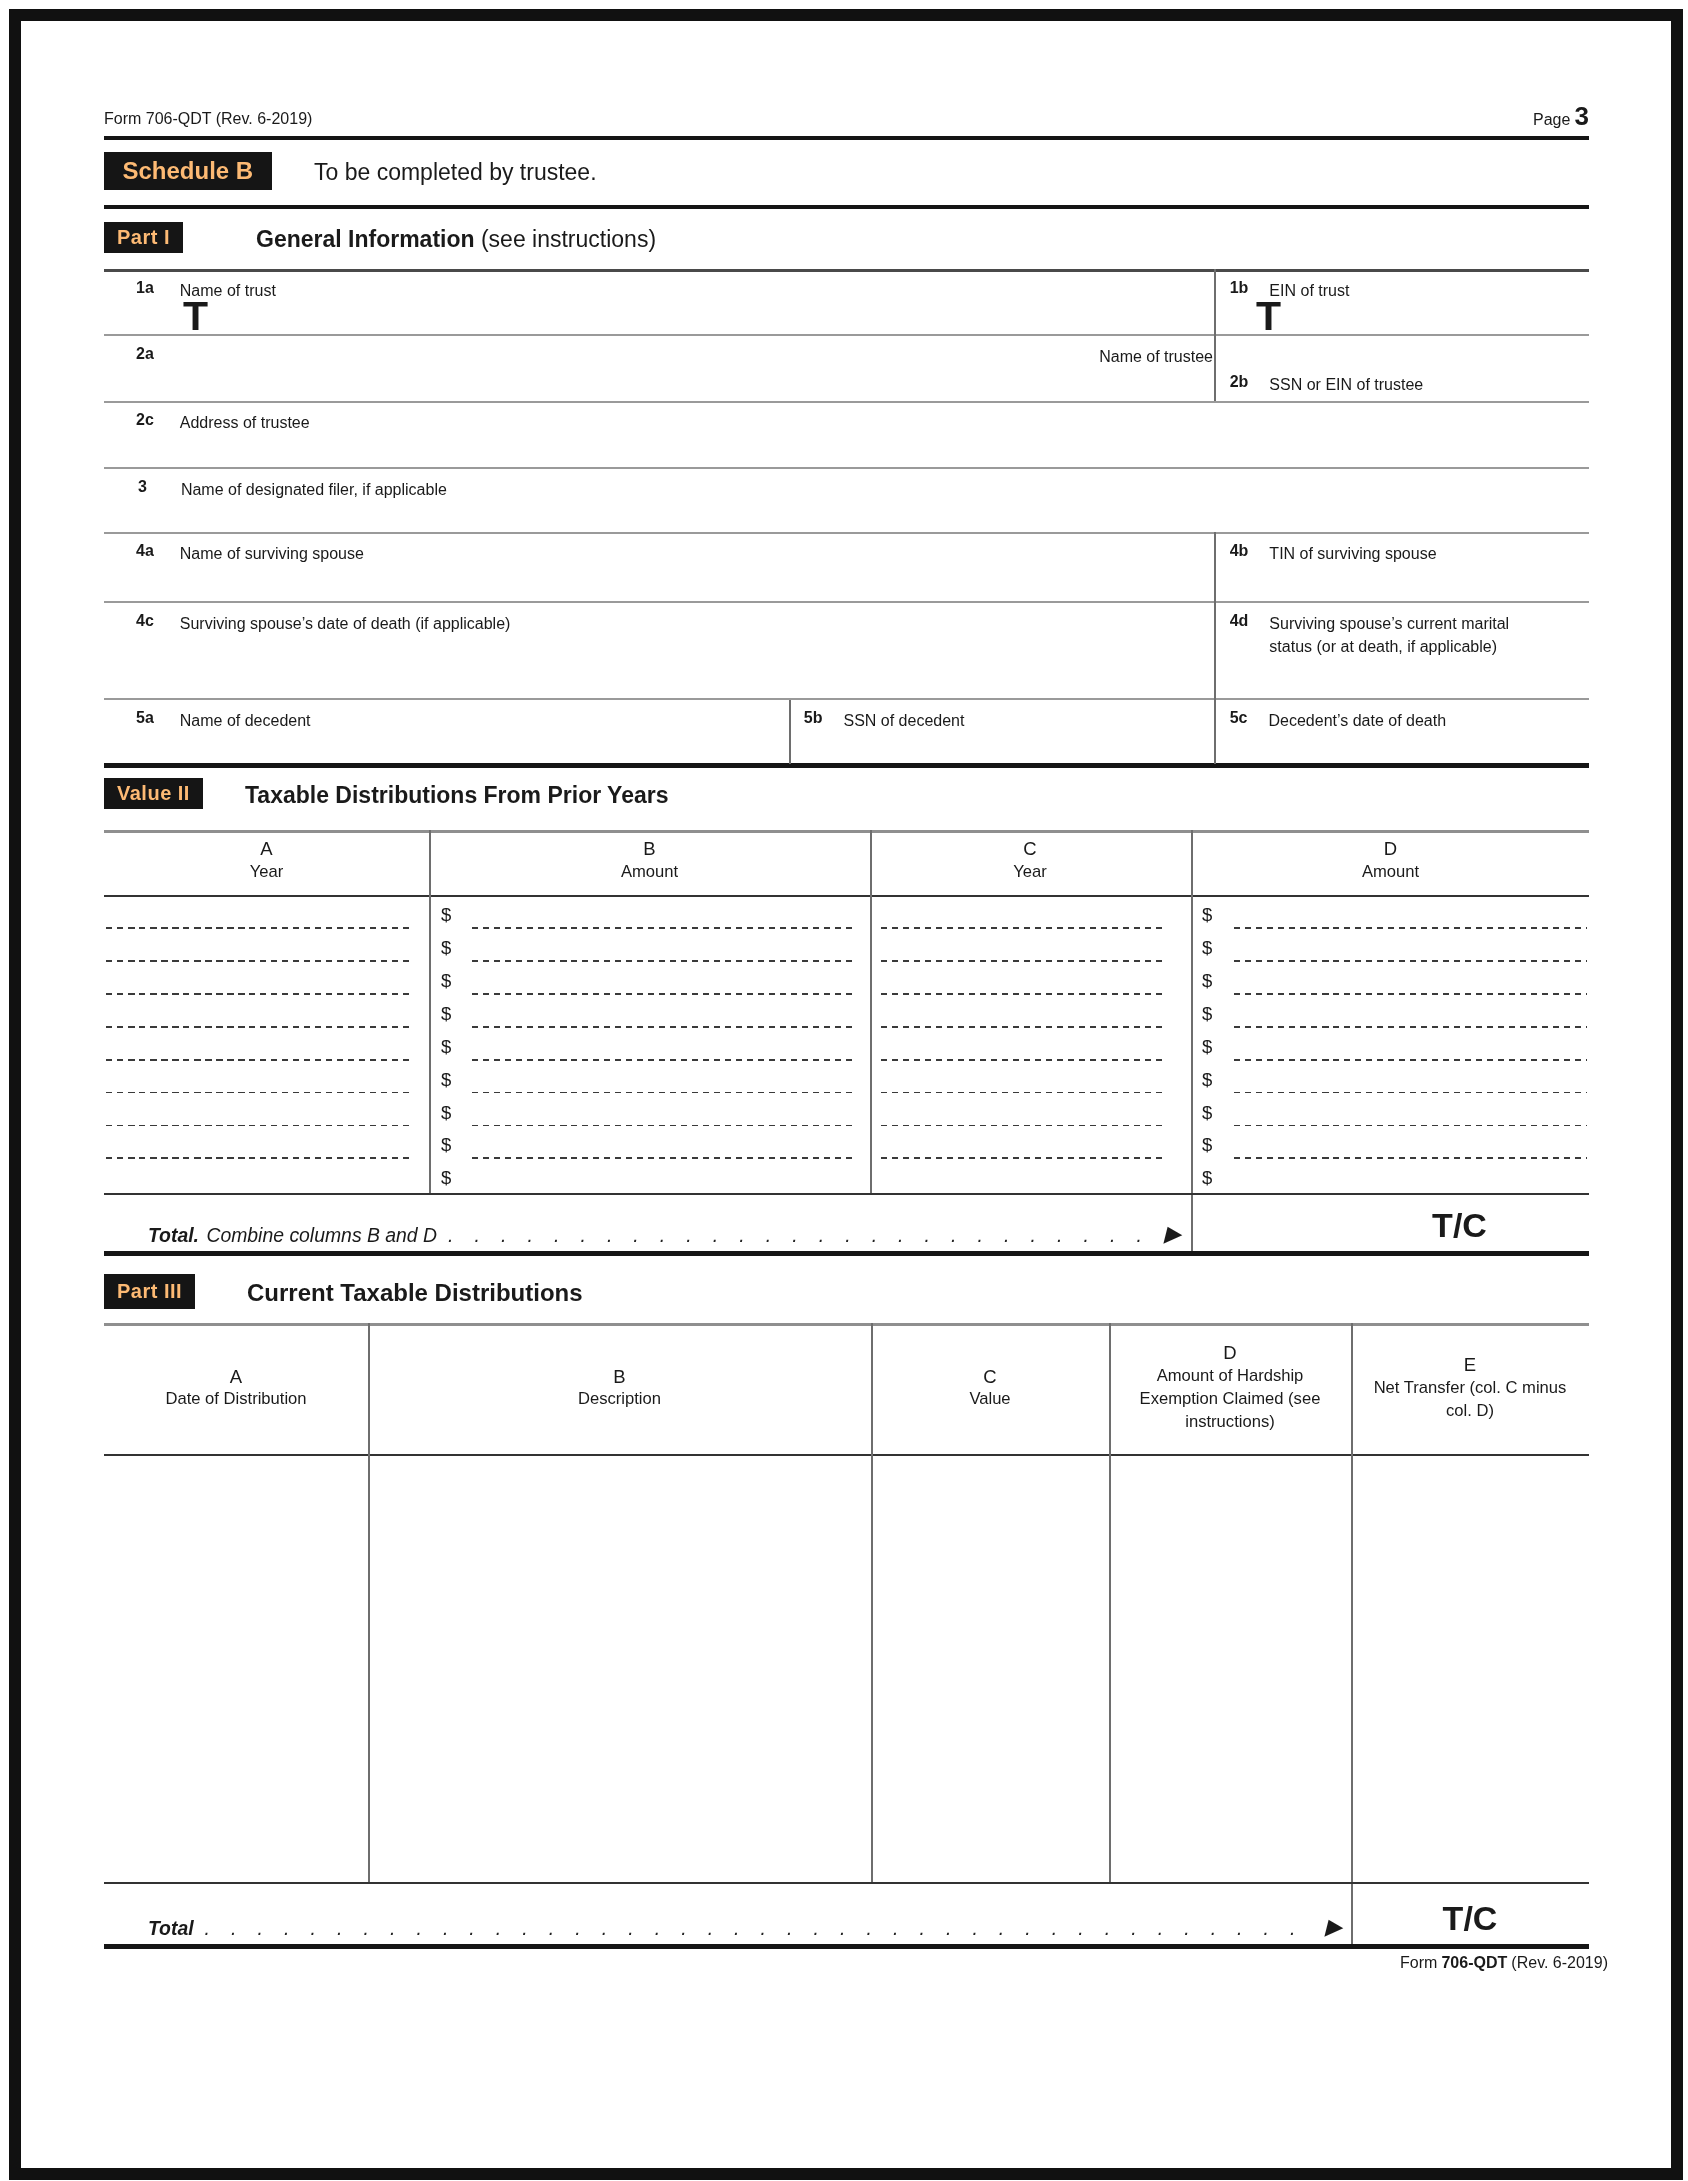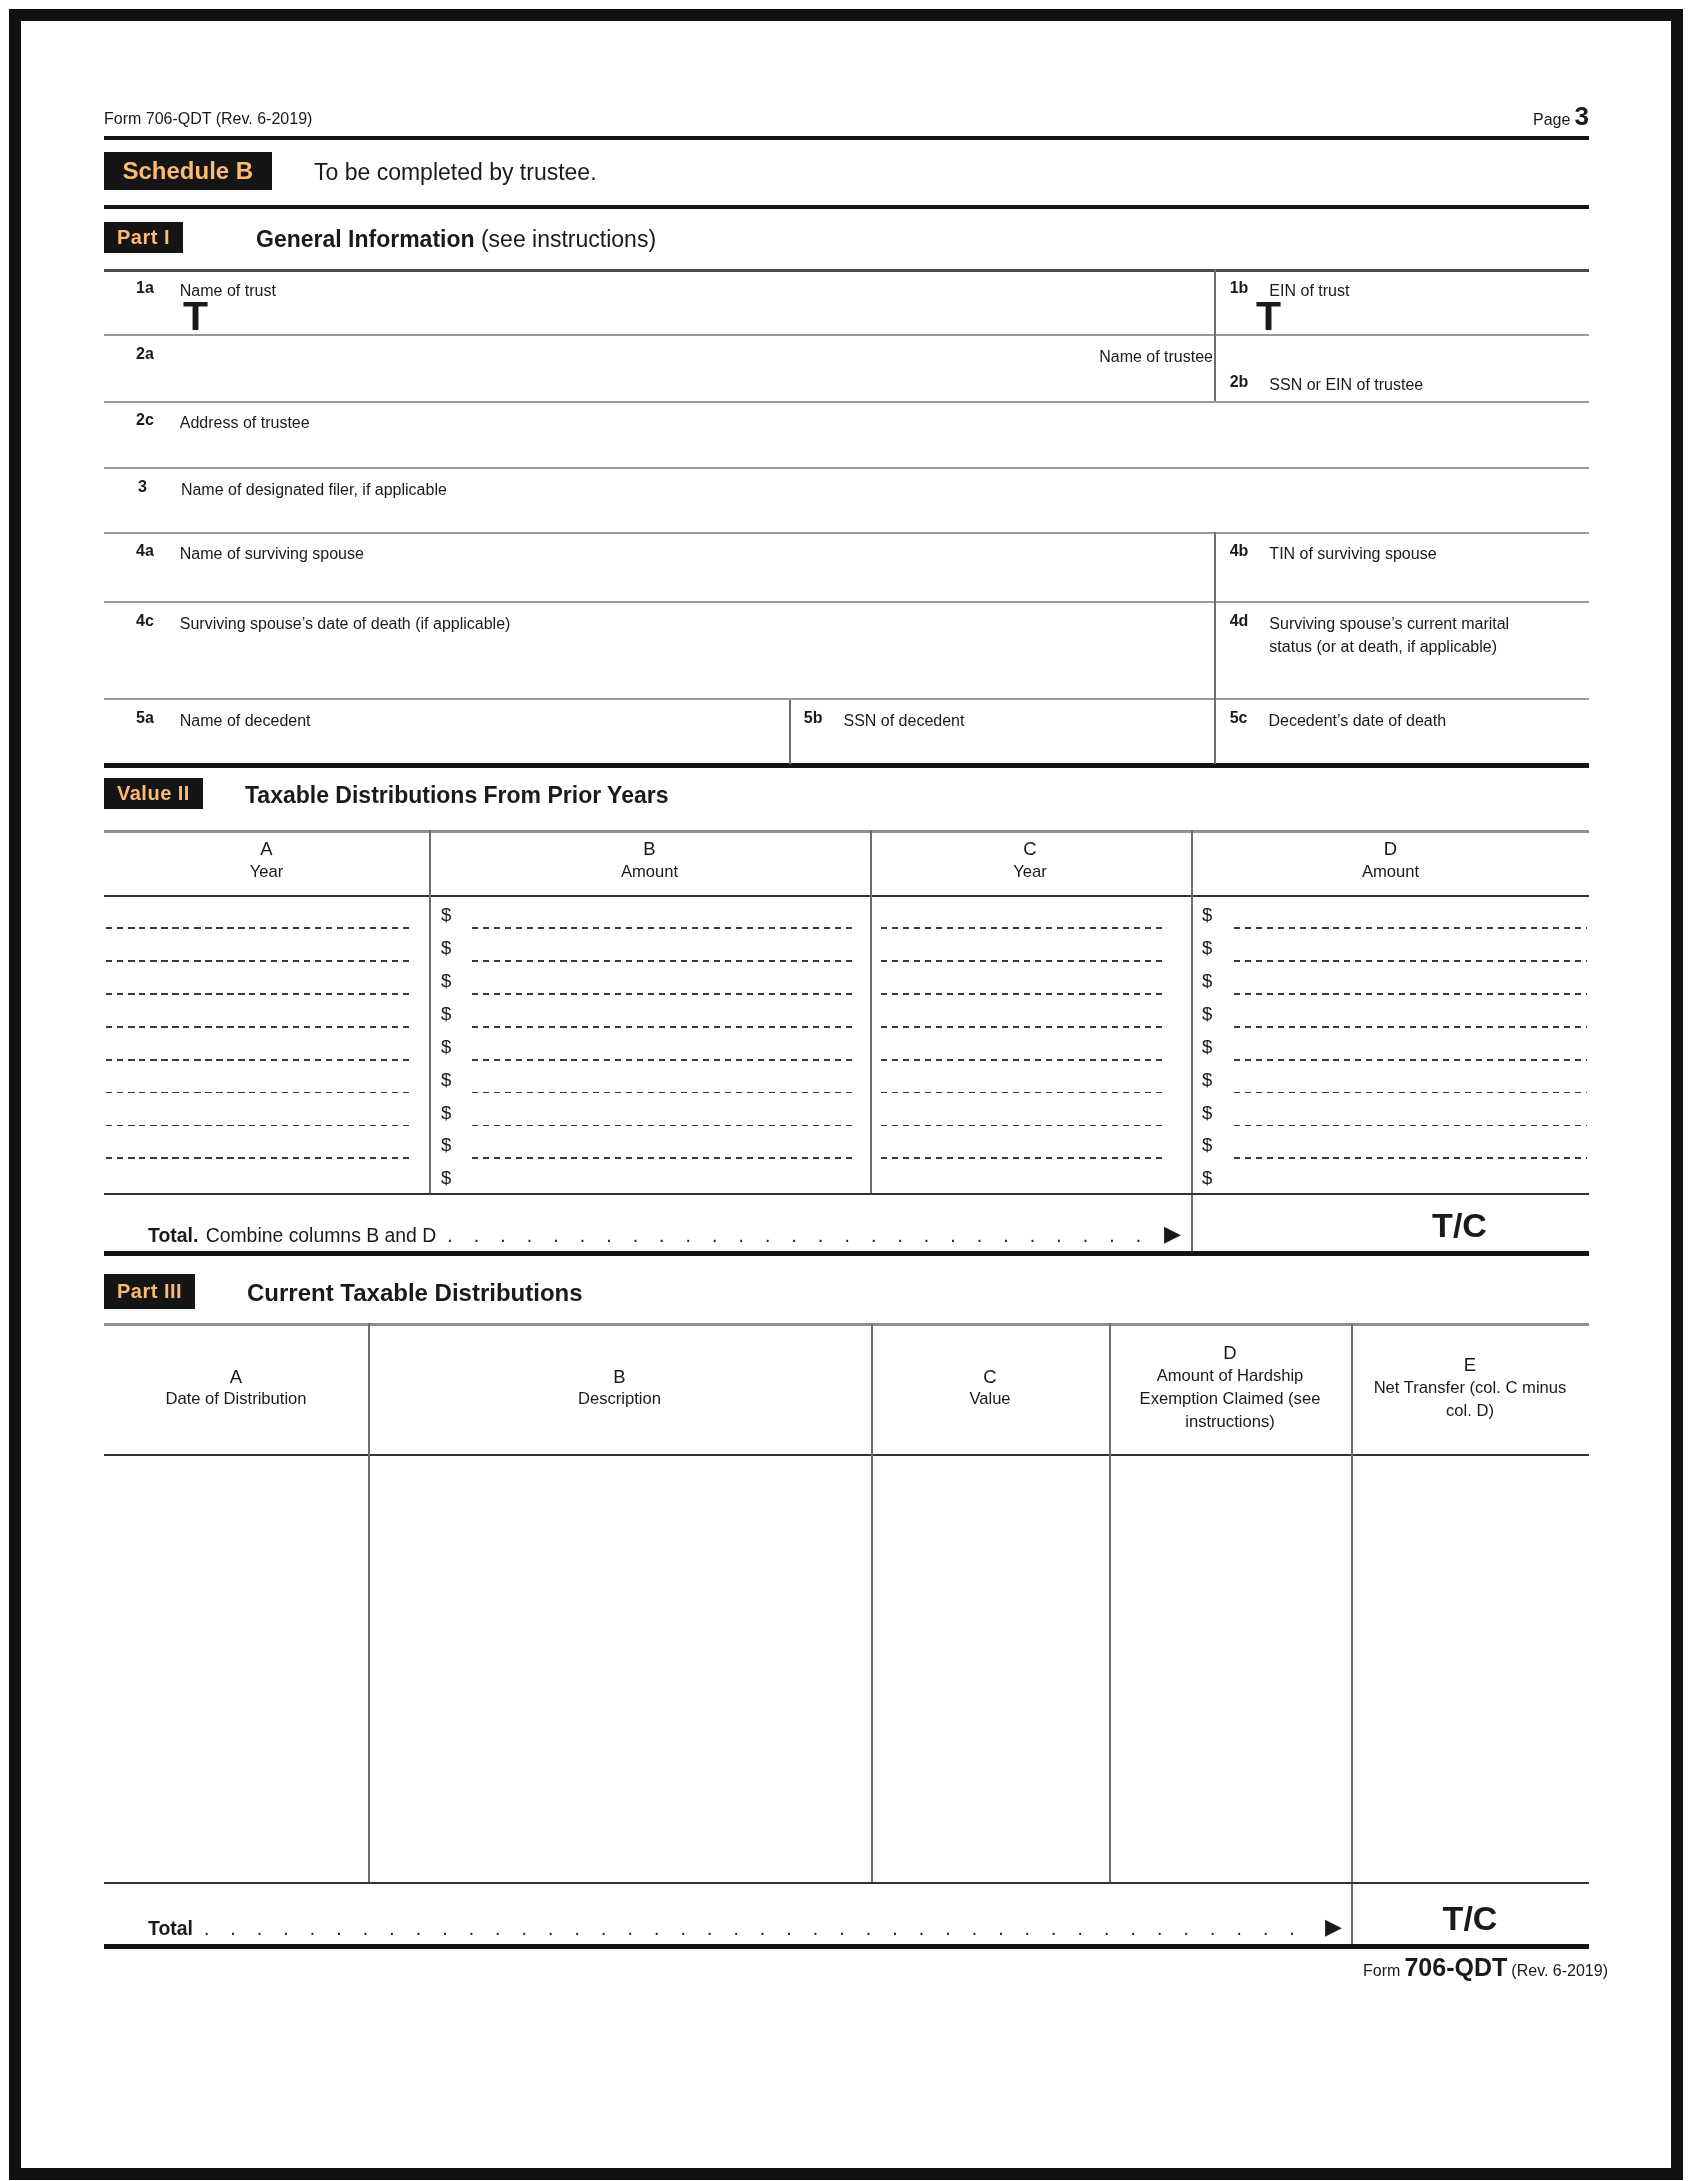--- a/index.html
+++ b/index.html
@@ -30,29 +30,29 @@
   .p2rows{position:absolute;left:104px;top:897px;width:1485px;height:296px;
           display:flex;flex-direction:column;}
   .p2row{position:relative;flex:1;}
   .dash{position:absolute;bottom:0.9px;height:1.8px;
         background:repeating-linear-gradient(90deg,#3a3a3a 0 6.5px,transparent 6.5px 11px);}
   .dashA{left:1.8px;width:305px;} .dashB{left:368px;width:380px;}
   .dashC{left:777px;width:286px;} .dashD{left:1130px;width:353px;}
   .dol{position:absolute;bottom:3.7px;font-size:18.5px;}
   .dolB{left:337px;} .dolD{left:1098px;}
   .totalrow{position:absolute;display:flex;align-items:flex-end;box-sizing:border-box;
-            padding-left:44px;font-size:19.4px;}
+            padding-left:44px;font-size:19.4px;font-style:italic;}
   .tbold{font-weight:700;}
   .ttext{margin-left:7.4px;}
   .dots{flex:1;overflow:hidden;white-space:nowrap;margin:0 13px 0 11px;word-spacing:15.7px;color:#222;}
   .arrow{font-size:22px;line-height:1;margin:0 9.2px 1.8px 0;}
   .tc{position:absolute;font-weight:700;font-size:34px;text-align:center;}
   .entryarea{position:absolute;}
   .footer{position:absolute;text-align:right;}
-  .footer .big{font-size:25px;font-weight:700;}
+  .footer .big{font-size:16px;font-weight:700;}
 </style>
 </head>
 <body>
 
 <div class="page">
   <div class="frame"></div>
 
   <div class="abs small" style="left:104px;top:109px;">Form 706-QDT (Rev. 6-2019)</div>
   <div class="abs" style="left:104px;top:101px;width:1485px;text-align:right;">
     <span class="small">Page</span>

